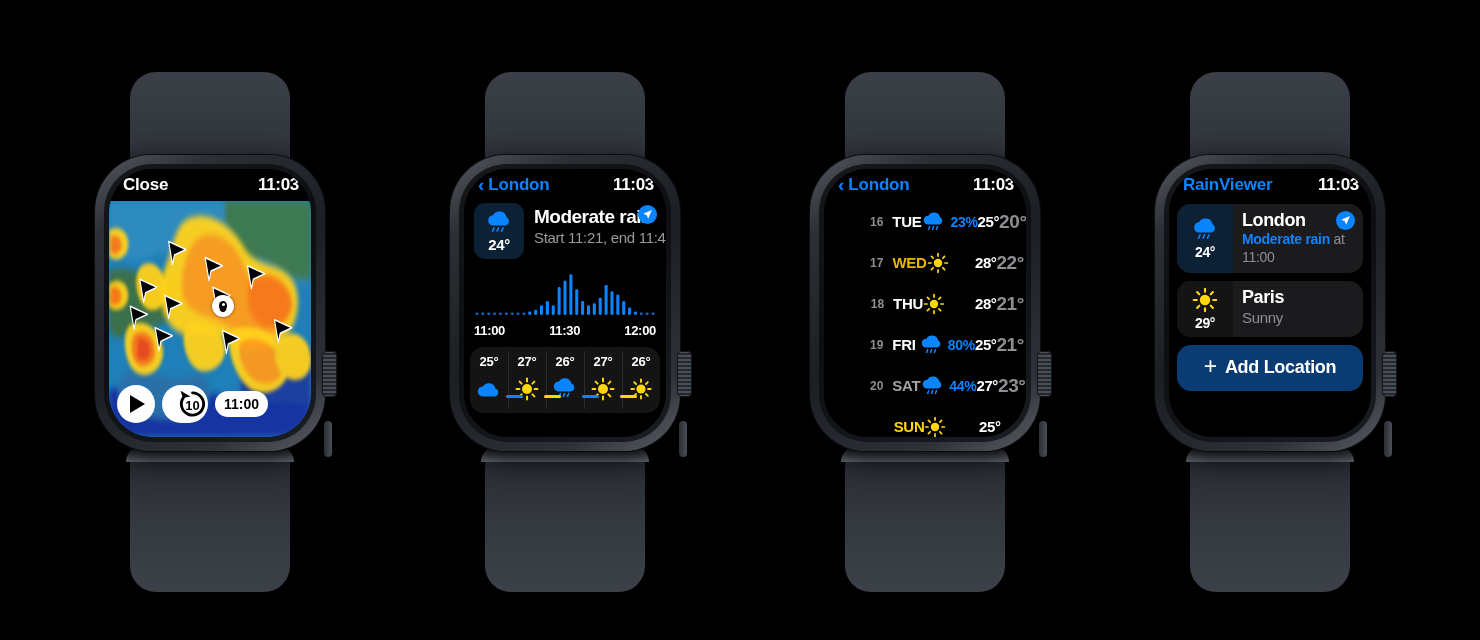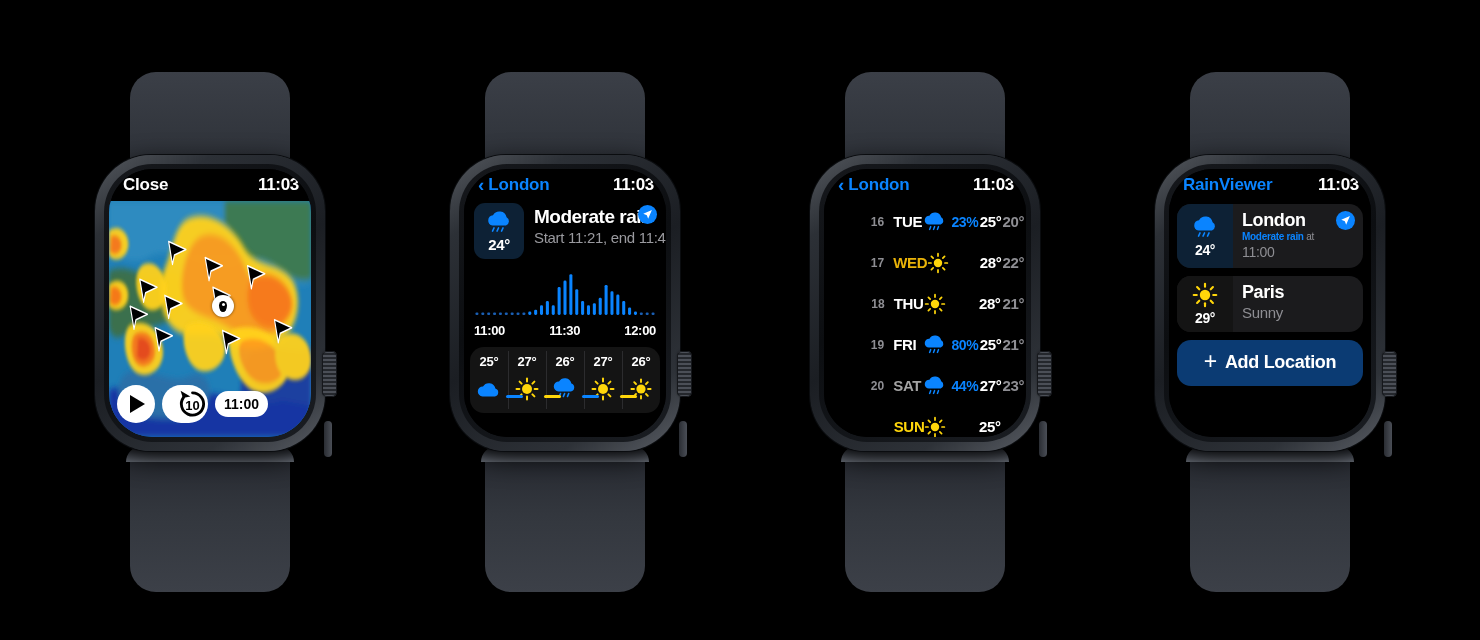--- a/index.html
+++ b/index.html
@@ -122,33 +122,33 @@
   .connector { position:absolute; top:48px; height:3px; border-radius:2px; }
 
   
   .w3-body { height: calc(100% - 32px); background:#000; padding: 0 2px 0 6px; }
   .drow { display:flex; align-items:center; height:41px;margin-left:40px; }
   .drow .dnum { width:20px; text-align:right; color:#8e8e93; font-size:12px; font-weight:600; }
   .drow .dname { width:50px; padding-left:9px; font-size:15px; font-weight:700; letter-spacing:-.3px; }
   .drow .dicowrap { width:72px; display:flex; align-items:center; gap:3px; }
   .drow .dpct { color:#0a84ff; font-size:14px; font-weight:700; letter-spacing:-.3px; }
   .drow .dhi { width:32px; text-align:right; color:#fff; font-size:15px; font-weight:700; letter-spacing:-.4px; }
-  .drow .dlo { width:32px; text-align:right; color:#8e8e93; font-size:15px; font-weight:600; letter-spacing:-.4px; }
+  .drow .dlo { width:32px; text-align:right; color:#8e8e93; font-size:19px; font-weight:600; letter-spacing:-.4px; }
 
   
   .w4-body { height: calc(100% - 32px); background:#000; padding: 3px 8px 0 8px; }
   .loc-card { display:flex; border-radius:14px; overflow:hidden; background:#1b1b1d;
               position:relative; margin-bottom:8px; }
   .loc-card .ltile { width:56px; background:#0d2135; display:flex; flex-direction:column;
               align-items:center; justify-content:center; gap:2px; flex:none; padding: 6px 0; }
   .loc-card.sunny .ltile { background:#141414; }
   .loc-card .ltile .temp { color:#fff; font-size:14px; font-weight:700; letter-spacing:-.4px; }
   .loc-card .lbody { padding:6px 8px 8px 9px; min-width:0; }
   .loc-card .lname { color:#fff; font-size:18px; font-weight:700; letter-spacing:-.4px; }
-  .loc-card .ldesc { font-size:10px; letter-spacing:-.3px; line-height:1.25; }
+  .loc-card .ldesc { font-size:14px; letter-spacing:-.3px; line-height:1.25; }
   .loc-card .ldesc .hl { color:#0a84ff; font-weight:700; }
   .loc-card .ldesc .sm { color:#8e8e93; }
   .loc-card .ltime { color:#8e8e93; font-size:14px; letter-spacing:-.3px; }
   .loc-card .lsunny { color:#8e8e93; font-size:15px; letter-spacing:-.3px; margin-top:1px; }
   .add-btn { margin-top:6px; height:46px; border-radius:14px; background:#0b3b73;
              display:flex; align-items:center; justify-content:center; gap:8px;
              color:#fff; font-size:18px; font-weight:600; letter-spacing:-.3px; }
   .plus { font-size:23px; font-weight:400; line-height:1; transform:translateY(-1px); }
 </style>
 </head>

